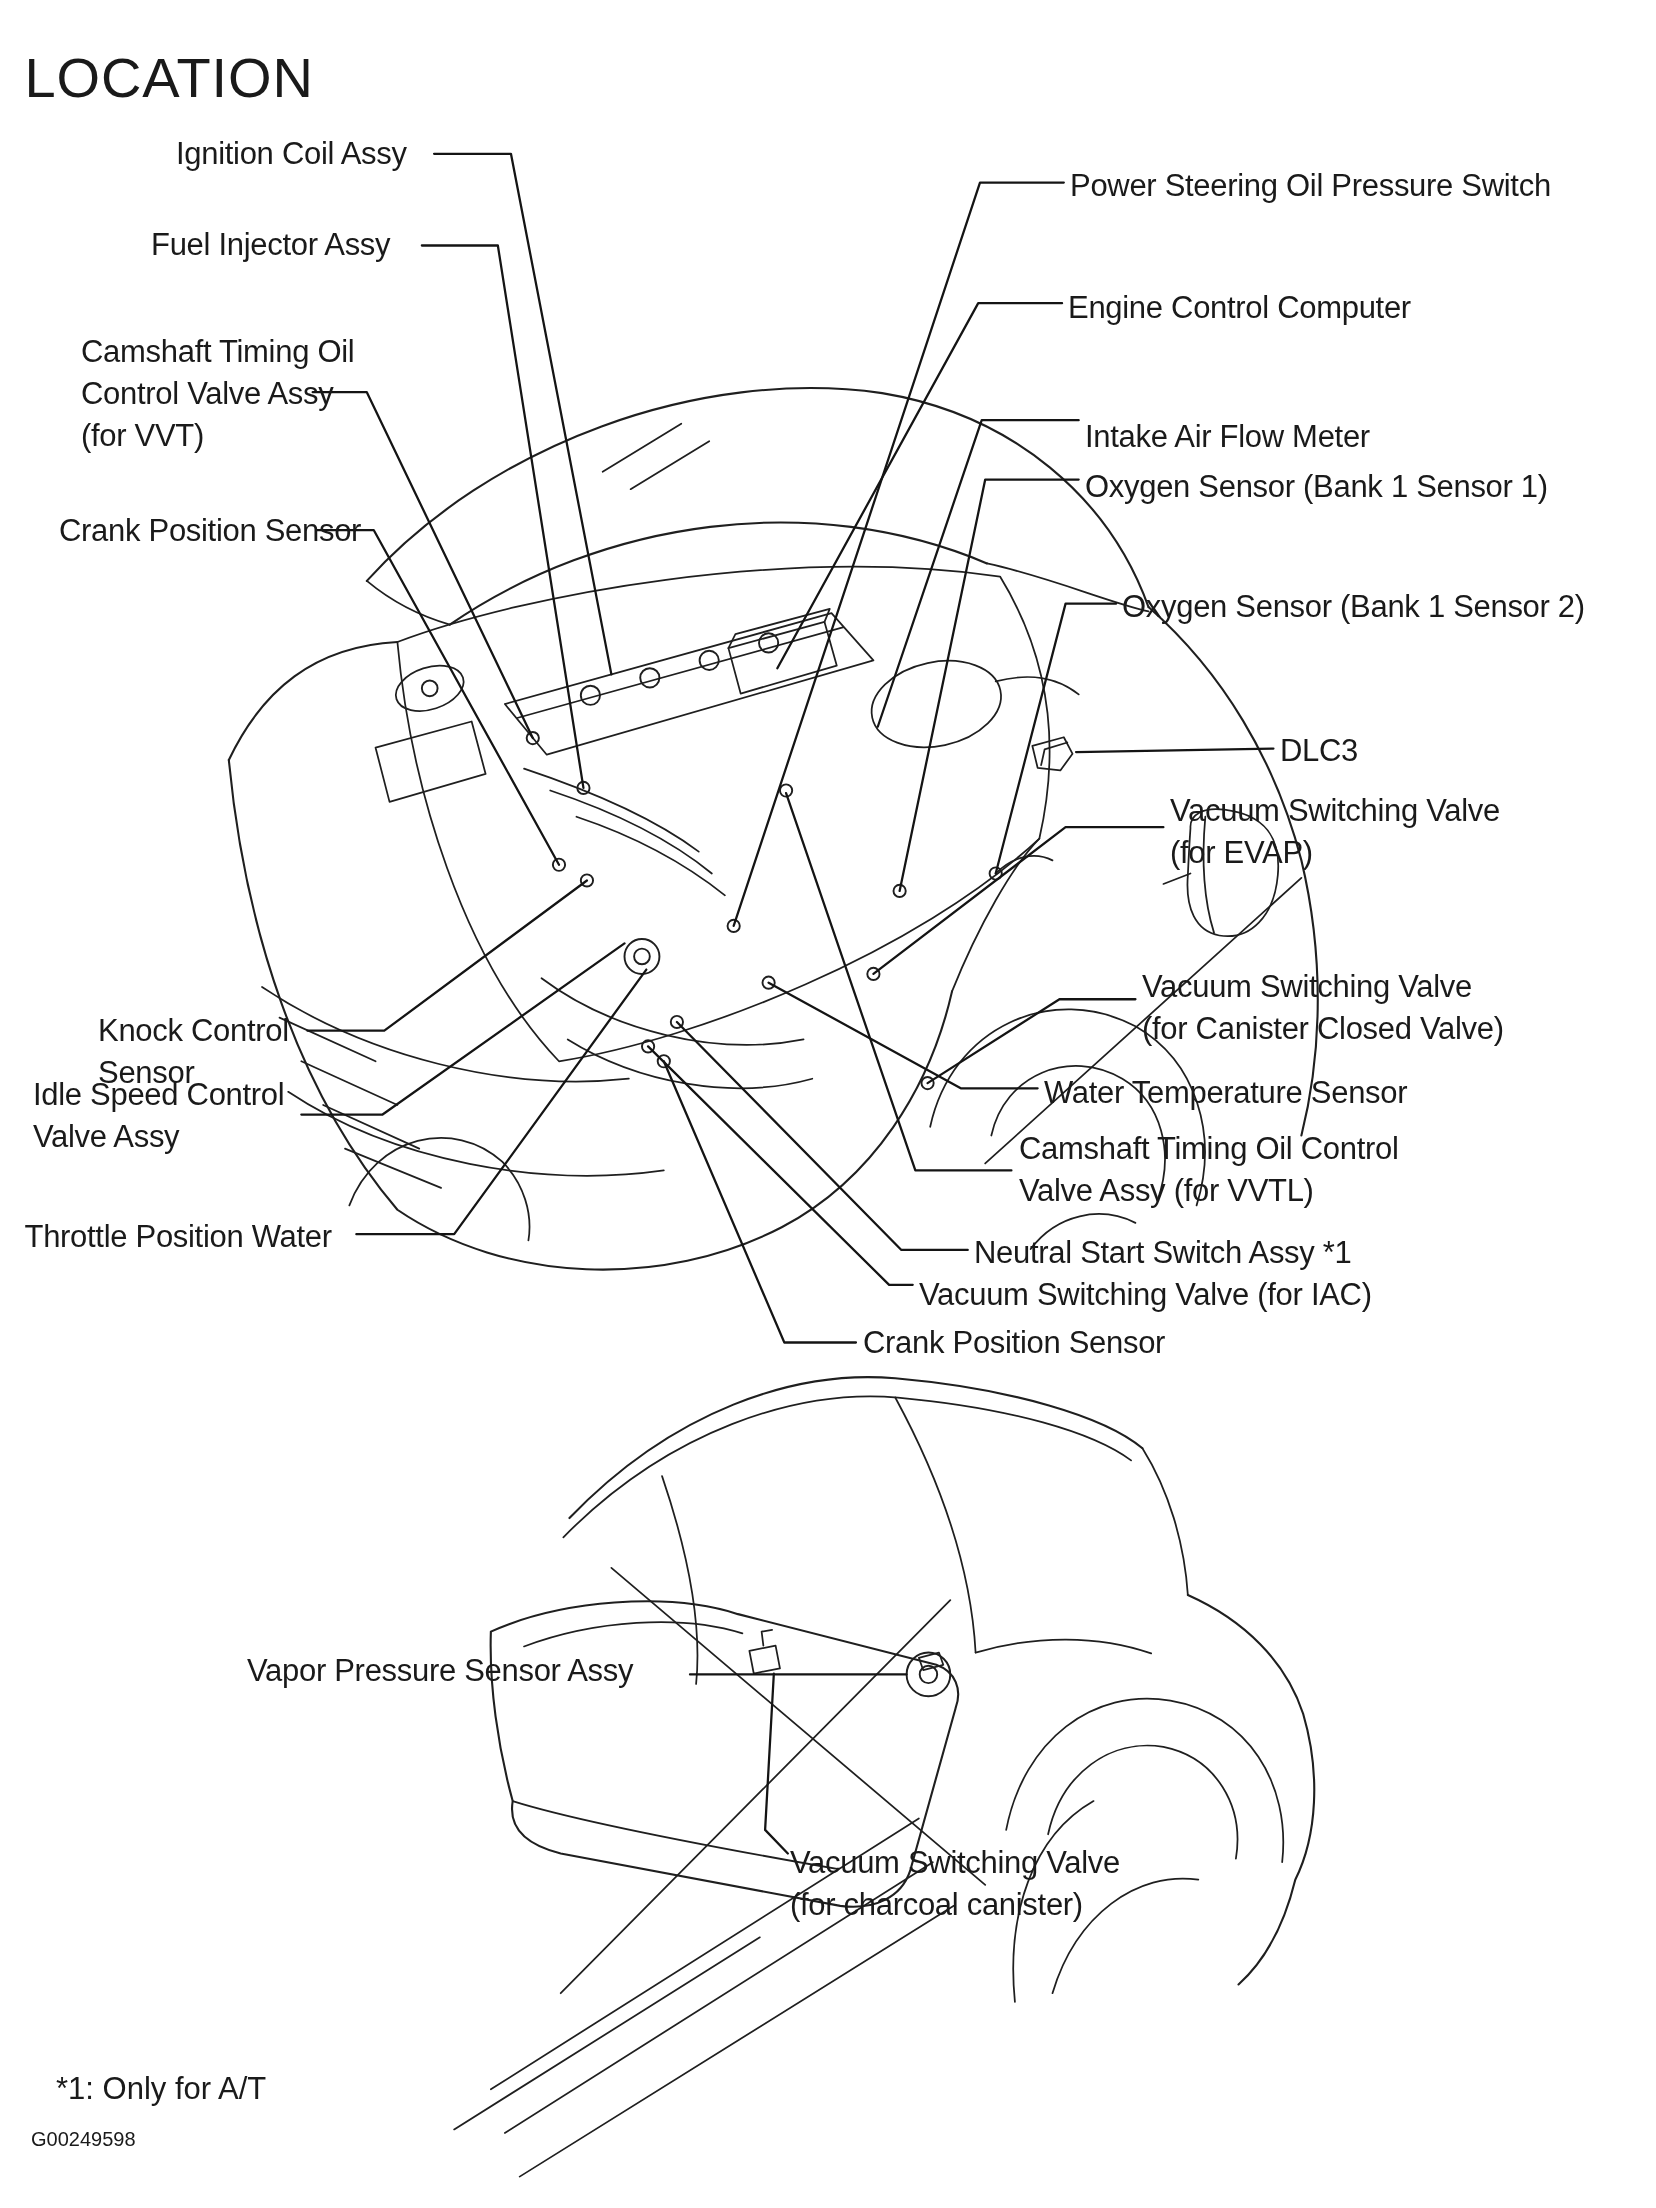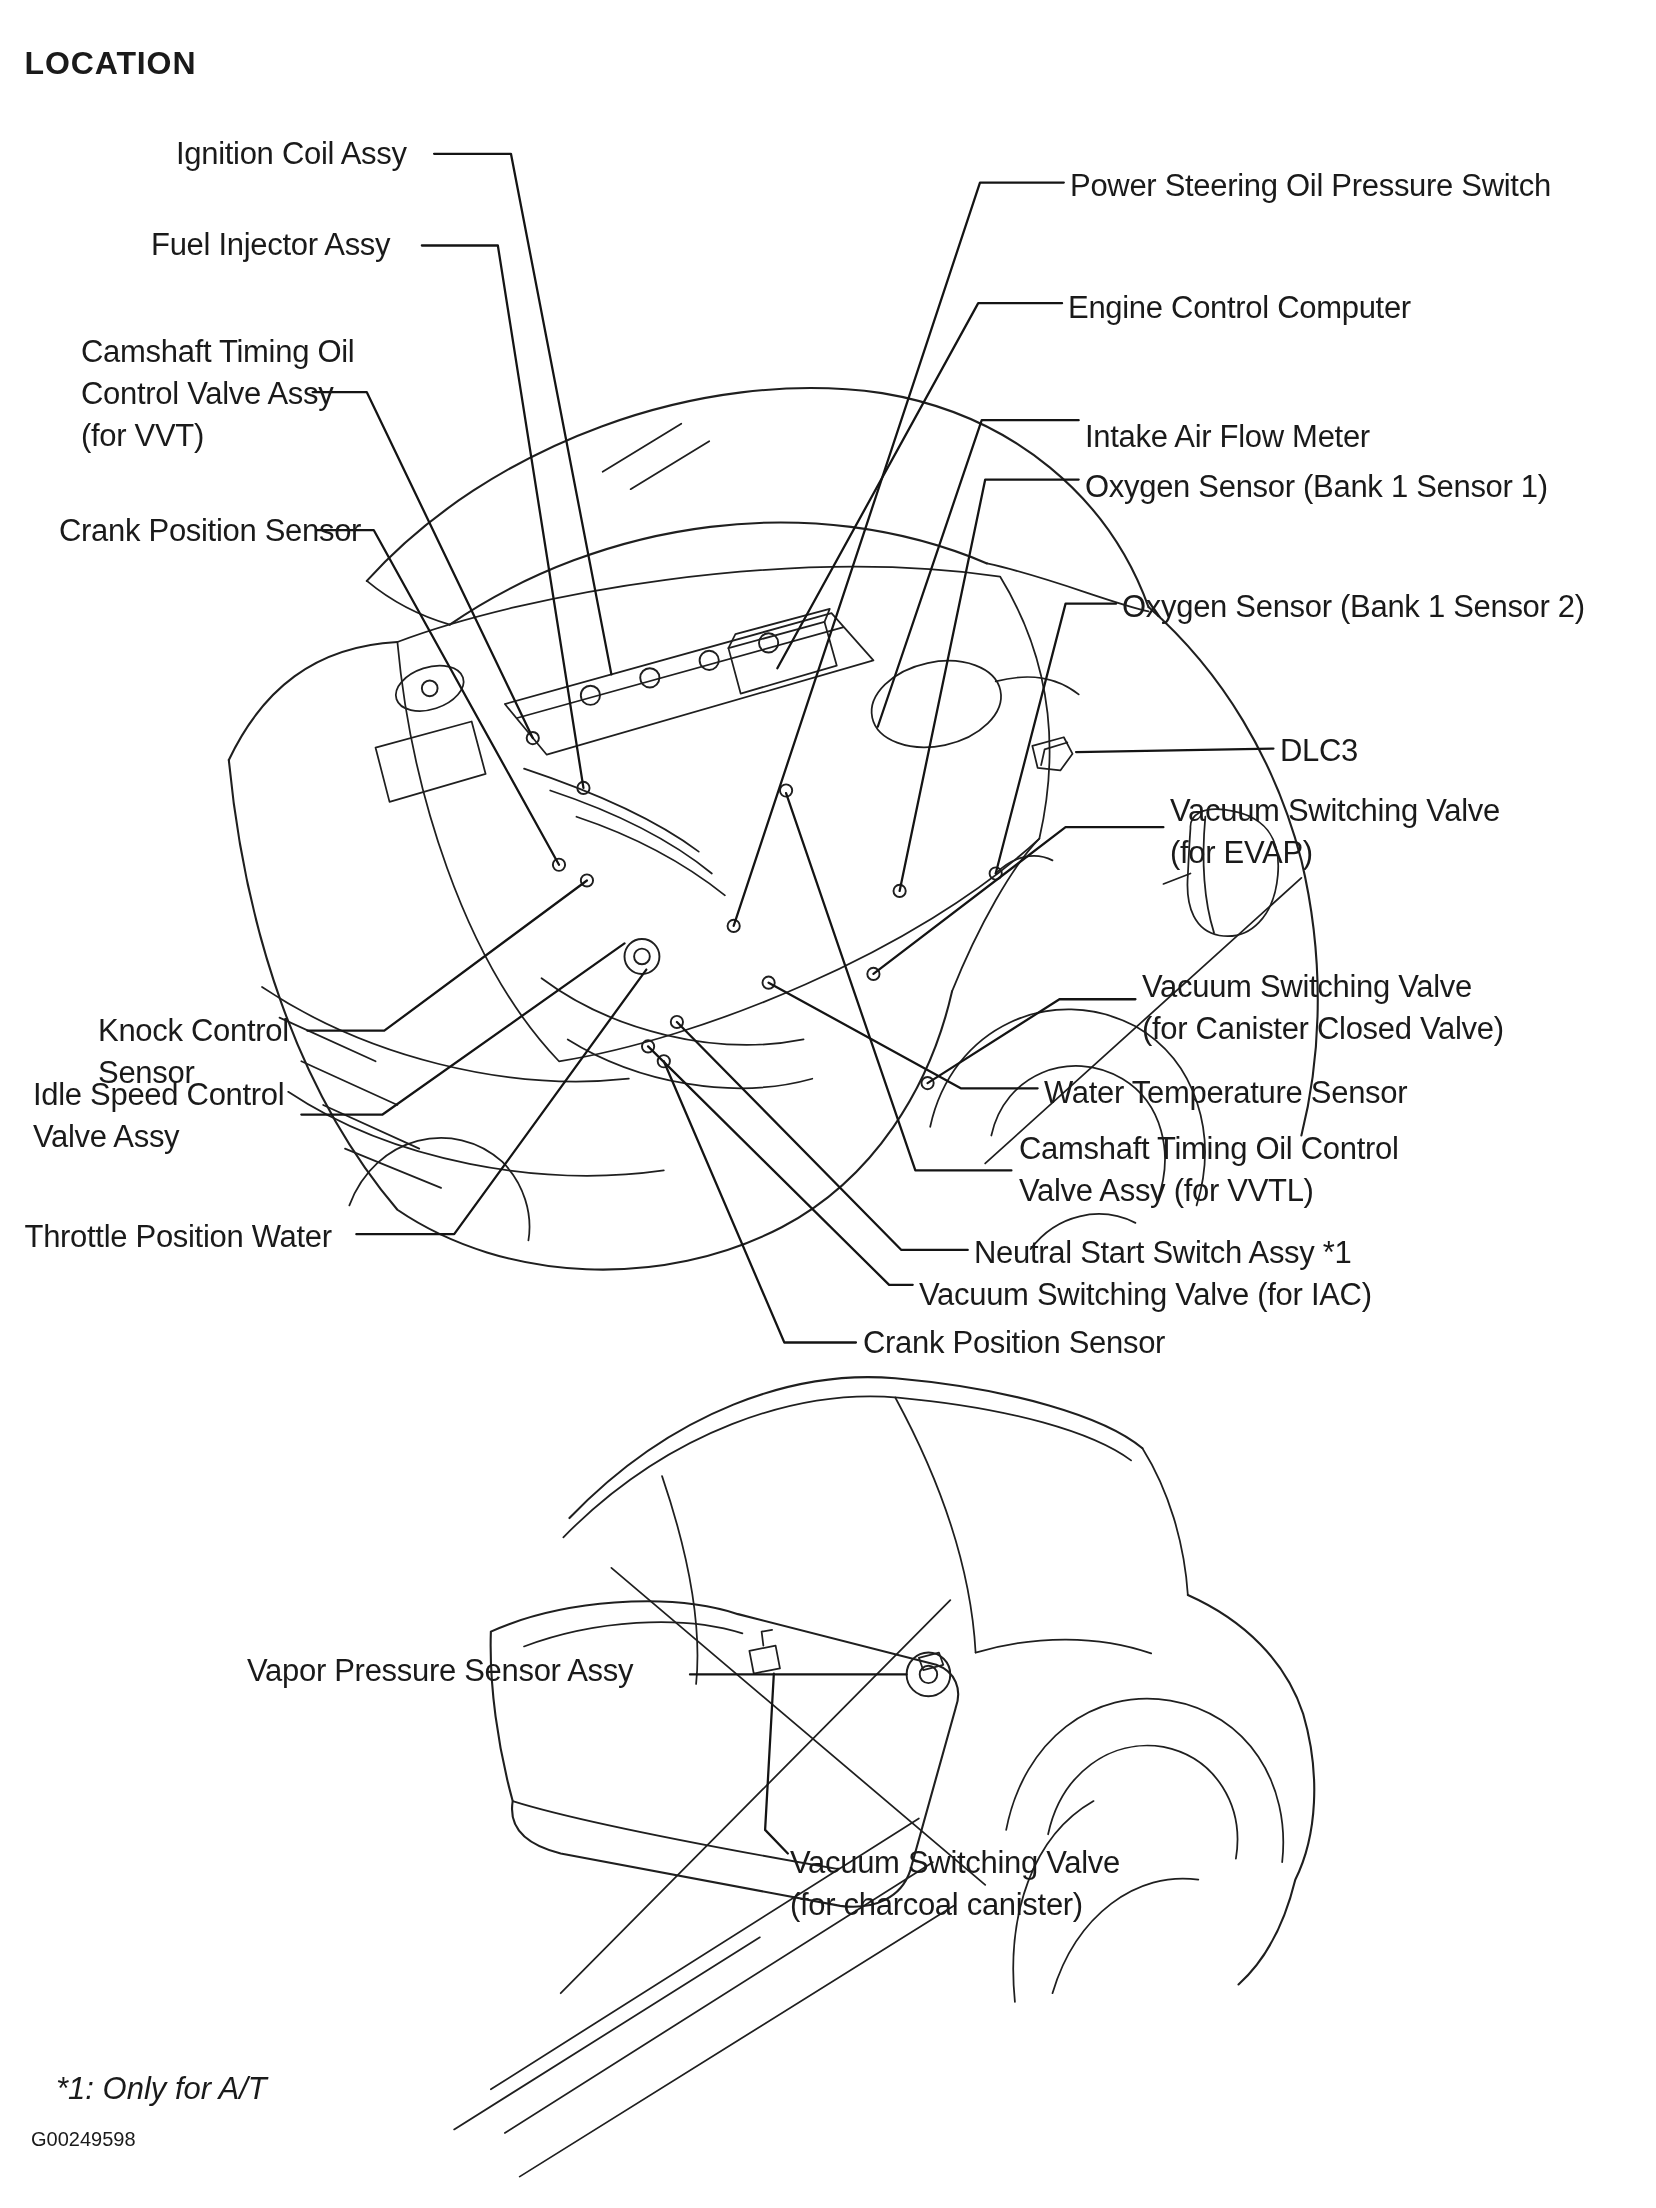--- a/index.html
+++ b/index.html
@@ -1,20 +1,20 @@
 <!DOCTYPE html>
 <html style="font-size:14px"><head>
 <meta charset="utf-8">
 <style>
   html,body{margin:0;padding:0;background:#fff;}
   body{width:1656px;height:2209px;position:relative;overflow:hidden;
        font-family:"Liberation Sans",sans-serif;color:#1a1a1a;}
-  .page-title{position:absolute;font-weight:bold;font-size:32px;letter-spacing:0.9px;white-space:pre;}
+  .page-title{position:absolute;font-weight:normal;font-size:56px;letter-spacing:0.9px;white-space:pre;}
   .callout{position:absolute;font-size:31px;line-height:42px;letter-spacing:-0.3px;white-space:pre;}
-  .footnote{position:absolute;font-size:31px;white-space:pre;font-style:italic;}
+  .footnote{position:absolute;font-size:31px;white-space:pre;}
   .figure-id{position:absolute;font-size:20px;white-space:pre;}
   svg{position:absolute;left:0;top:0;}
   .ln{fill:none;stroke:#1f1f1f;stroke-width:2.4;stroke-linecap:round;stroke-linejoin:round;}
   .ln2{fill:none;stroke:#1f1f1f;stroke-width:2;stroke-linecap:round;stroke-linejoin:round;}
   .leader{fill:none;stroke:#141414;stroke-width:2.6;stroke-linecap:round;stroke-linejoin:round;}
   .mark{fill:none;stroke:#1f1f1f;stroke-width:2.2;}
 </style>
 </head>
 <body>
 

